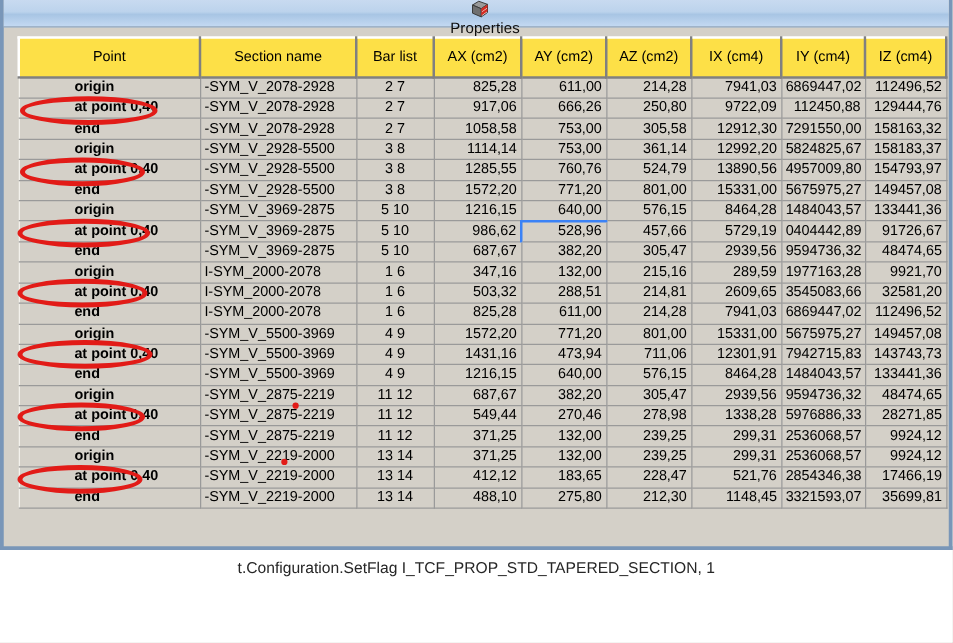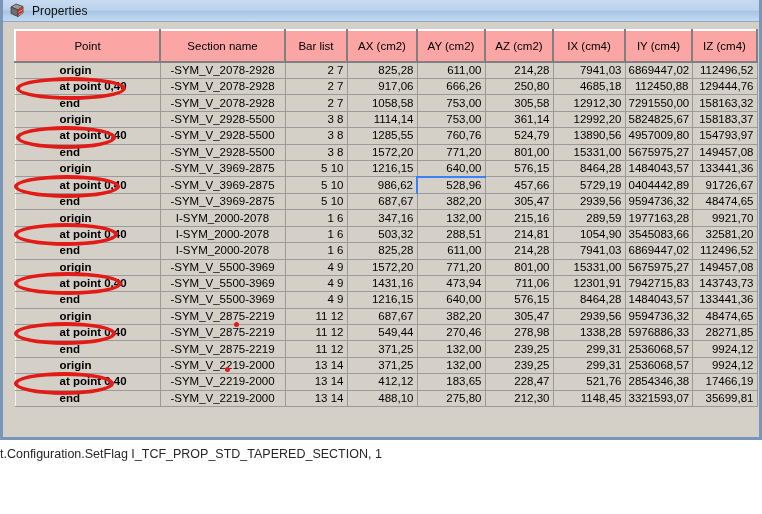--- a/index.html
+++ b/index.html
@@ -33,20 +33,21 @@
   #titlebar {
     height: 22px;
     width: 100%;
     box-sizing: border-box;
     background: linear-gradient(to bottom, #c8daf0 0%, #bcd3ec 45%, #a8c5e4 55%, #c3d9f2 100%);
     display: flex;
     align-items: center;
     padding-left: 7px;
     border-bottom: 1px solid #8ea9c6;
     position: relative;
+    flex-direction: column;
   }
   #titlebar .title-text {
     font-size: 12px;
     color: #0d0d0d;
     margin-left: 7px;
     letter-spacing: .1px;
     white-space: nowrap;
   }
   .cube-icon {
     width: 15px; height: 15px;
@@ -66,21 +67,21 @@
   }
   table.grid {
     border-collapse: collapse;
     table-layout: fixed;
     width: 742px;
     font-size: 11px;
     color: #000;
   }
   table.grid th {
     height: 32px;
-    background: #fca5a5;
+    background: #fde047;
     border: 2px solid;
     border-color: #ffffff #808080 #808080 #ffffff;
     font-weight: normal;
     font-size: 11.5px;
     text-align: center;
     padding: 0 2px;
     box-sizing: border-box;
     white-space: nowrap;
   }
   table.grid td {
@@ -102,22 +103,22 @@
   td.c-point {
     text-align: left;
     font-weight: bold;
     background: #d4d0c8;
     border-top: 1px solid #f3f1ec;
     border-left: 1px solid #f3f1ec !important;
     border-right: 1px solid #7d7d7d;
     border-bottom: 1px solid #7d7d7d;
     padding-left: 5px;
   }
-  td.c-sect { text-align: center; background: #d4d0c8; margin-left: 23px; }
-  td.c-bar  { text-align: right; }
+  td.c-sect { text-align: left; background: #d4d0c8; margin-left: 23px; }
+  td.c-bar  { text-align: center; }
   td.c-num  { text-align: right; }
   td.sel {
     border: 2px solid #3b82f6;
     background: #d4d0c8;
   }
 
   
   .annot {
     position: absolute;
     border: 4px solid #e21b17;
@@ -132,20 +133,21 @@
     background: #e21b17;
     pointer-events: none;
   }
 
   
   #caption {
     position: absolute;
     left: 0;
     top: 444px;
     width: 762px;
+    text-align: center;
     font-family: "Liberation Sans", sans-serif;
     font-size: 12.5px;
     color: #262626;
     line-height: 21px;
   }
   #caption div { white-space: nowrap; }
 </style>
 </head>
 <body>
 
@@ -202,21 +204,21 @@
             <td class="c-num">6869447,02</td>
             <td class="c-num">112496,52</td>
           </tr>
           <tr>
             <td class="c-point">at point 0,40</td>
             <td class="c-sect">-SYM_V_2078-2928</td>
             <td class="c-bar">2 7</td>
             <td class="c-num">917,06</td>
             <td class="c-num">666,26</td>
             <td class="c-num">250,80</td>
-            <td class="c-num">4685,18</td>
+            <td class="c-num">9722,09</td>
             <td class="c-num">112450,88</td>
             <td class="c-num">129444,76</td>
           </tr>
           <tr>
             <td class="c-point">end</td>
             <td class="c-sect">-SYM_V_2078-2928</td>
             <td class="c-bar">2 7</td>
             <td class="c-num">1058,58</td>
             <td class="c-num">753,00</td>
             <td class="c-num">305,58</td>
@@ -301,21 +303,21 @@
             <td class="c-num">1977163,28</td>
             <td class="c-num">9921,70</td>
           </tr>
           <tr>
             <td class="c-point">at point 0,40</td>
             <td class="c-sect">I-SYM_2000-2078</td>
             <td class="c-bar">1 6</td>
             <td class="c-num">503,32</td>
             <td class="c-num">288,51</td>
             <td class="c-num">214,81</td>
-            <td class="c-num">1054,90</td>
+            <td class="c-num">2609,65</td>
             <td class="c-num">3545083,66</td>
             <td class="c-num">32581,20</td>
           </tr>
           <tr>
             <td class="c-point">end</td>
             <td class="c-sect">I-SYM_2000-2078</td>
             <td class="c-bar">1 6</td>
             <td class="c-num">825,28</td>
             <td class="c-num">611,00</td>
             <td class="c-num">214,28</td>

